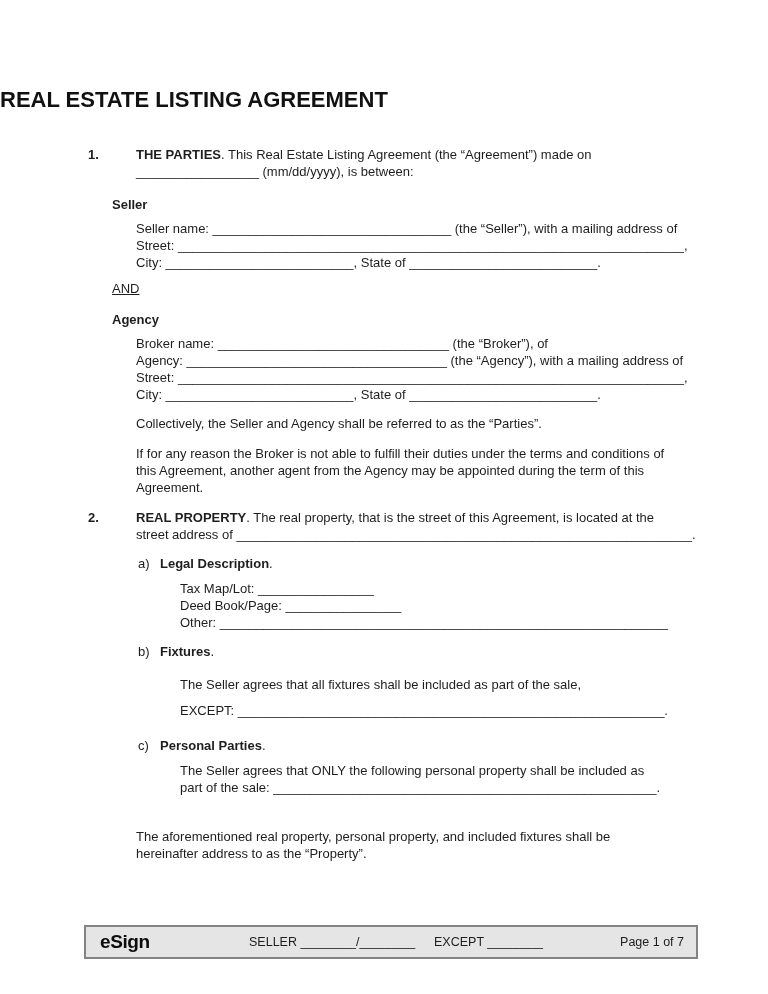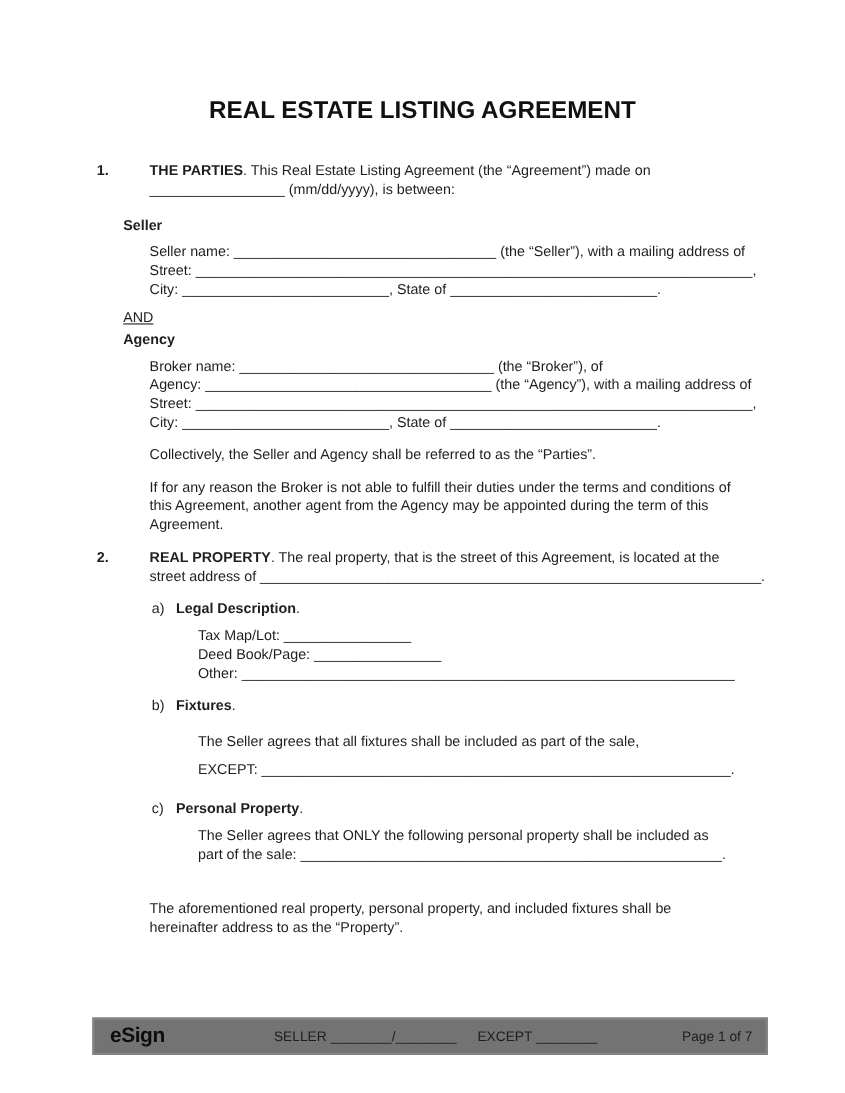--- a/index.html
+++ b/index.html
@@ -6,49 +6,48 @@
   .page {
     position:relative;
     width:768px; height:994px;
     background:#ffffff;
     font-family:"Liberation Sans", sans-serif;
     color:#1e1e1e;
     overflow:hidden;
   }
   .title {
     position:absolute; top:87px; left:0; width:768px;
-    text-align:center;
     font-size:22px; font-weight:bold; color:#111;
   }
   .content {
     position:absolute; top:146px; left:112px; width:578px;
     font-size:13px; line-height:17px;
   }
   .b { font-weight:bold; }
   .u { text-decoration:underline; }
   .line { white-space:nowrap;margin-left:24px; }
   .numbered { position:relative; }
   .numbered .num { position:absolute; left:-24px; font-weight:bold; }
   .mb16 { margin-bottom:16px; }
-  .mb14 { margin-bottom:3px; }
+  .mb14 { margin-bottom:14px; }
   .mb13 { margin-bottom:13px; }
   .mb12 { margin-bottom:12px; }
   .mb9  { margin-bottom:9px; }
   .mb8  { margin-bottom:8px; }
   .mb7  { margin-bottom:7px; }
   .mb18 { margin-bottom:18px;margin-top:16px; }
   .mb22 { margin-bottom:32px; }
   .sub { position:relative; margin-left:26px; padding-left:22px; }
   .sub .sub-label { position:absolute; left:0; }
   .sub .ind { margin-left:20px; }
   .footer {
     position:absolute; left:84px; top:925px;
     width:610px; height:30px;
     border:2px solid #838383;
-    background:#737373;
+    background:#e5e5e5;
     display:flex; align-items:center;
     font-size:12.5px;
   }
   .footer .logo {
     position:absolute; left:14px;
     font-size:19px; font-weight:bold; letter-spacing:-0.4px; color:#0d0d0d;
   }
   .footer .seller-group { position:absolute; left:163px; white-space:nowrap; }
   .footer .broker-group { position:absolute; left:348px; white-space:nowrap; }
   .footer .page-num { position:absolute; right:12px; white-space:nowrap; }
@@ -112,21 +111,21 @@
 
     <div class="sub mb8">
       <span class="sub-label">b)</span><span class="b">Fixtures</span><span>.</span>
     </div>
     <div class="sub mb18">
       <div class="ind line mb9">The Seller agrees that all fixtures shall be included as part of the sale,</div>
       <div class="ind line">EXCEPT: ___________________________________________________________.</div>
     </div>
 
     <div class="sub mb8">
-      <span class="sub-label">c)</span><span class="b">Personal Property</span><span>.</span>
+      <span class="sub-label">c)</span><span class="b">Personal Parties</span><span>.</span>
     </div>
     <div class="sub mb22">
       <div class="ind line">The Seller agrees that ONLY the following personal property shall be included as</div>
       <div class="ind line">part of the sale: _____________________________________________________.</div>
     </div>
 
     <div>
       <div class="line">The aforementioned real property, personal property, and included fixtures shall be</div>
       <div class="line">hereinafter address to as the “Property”.</div>
     </div>

